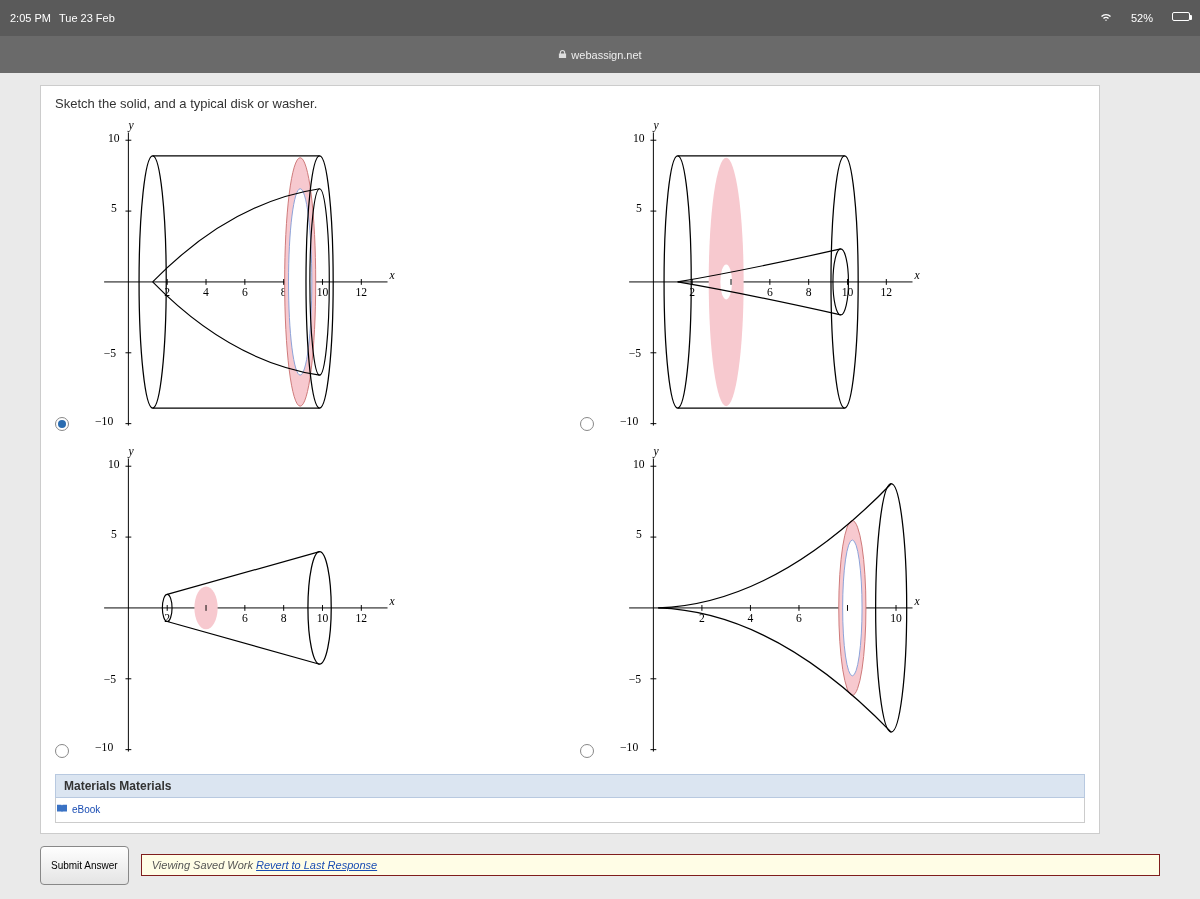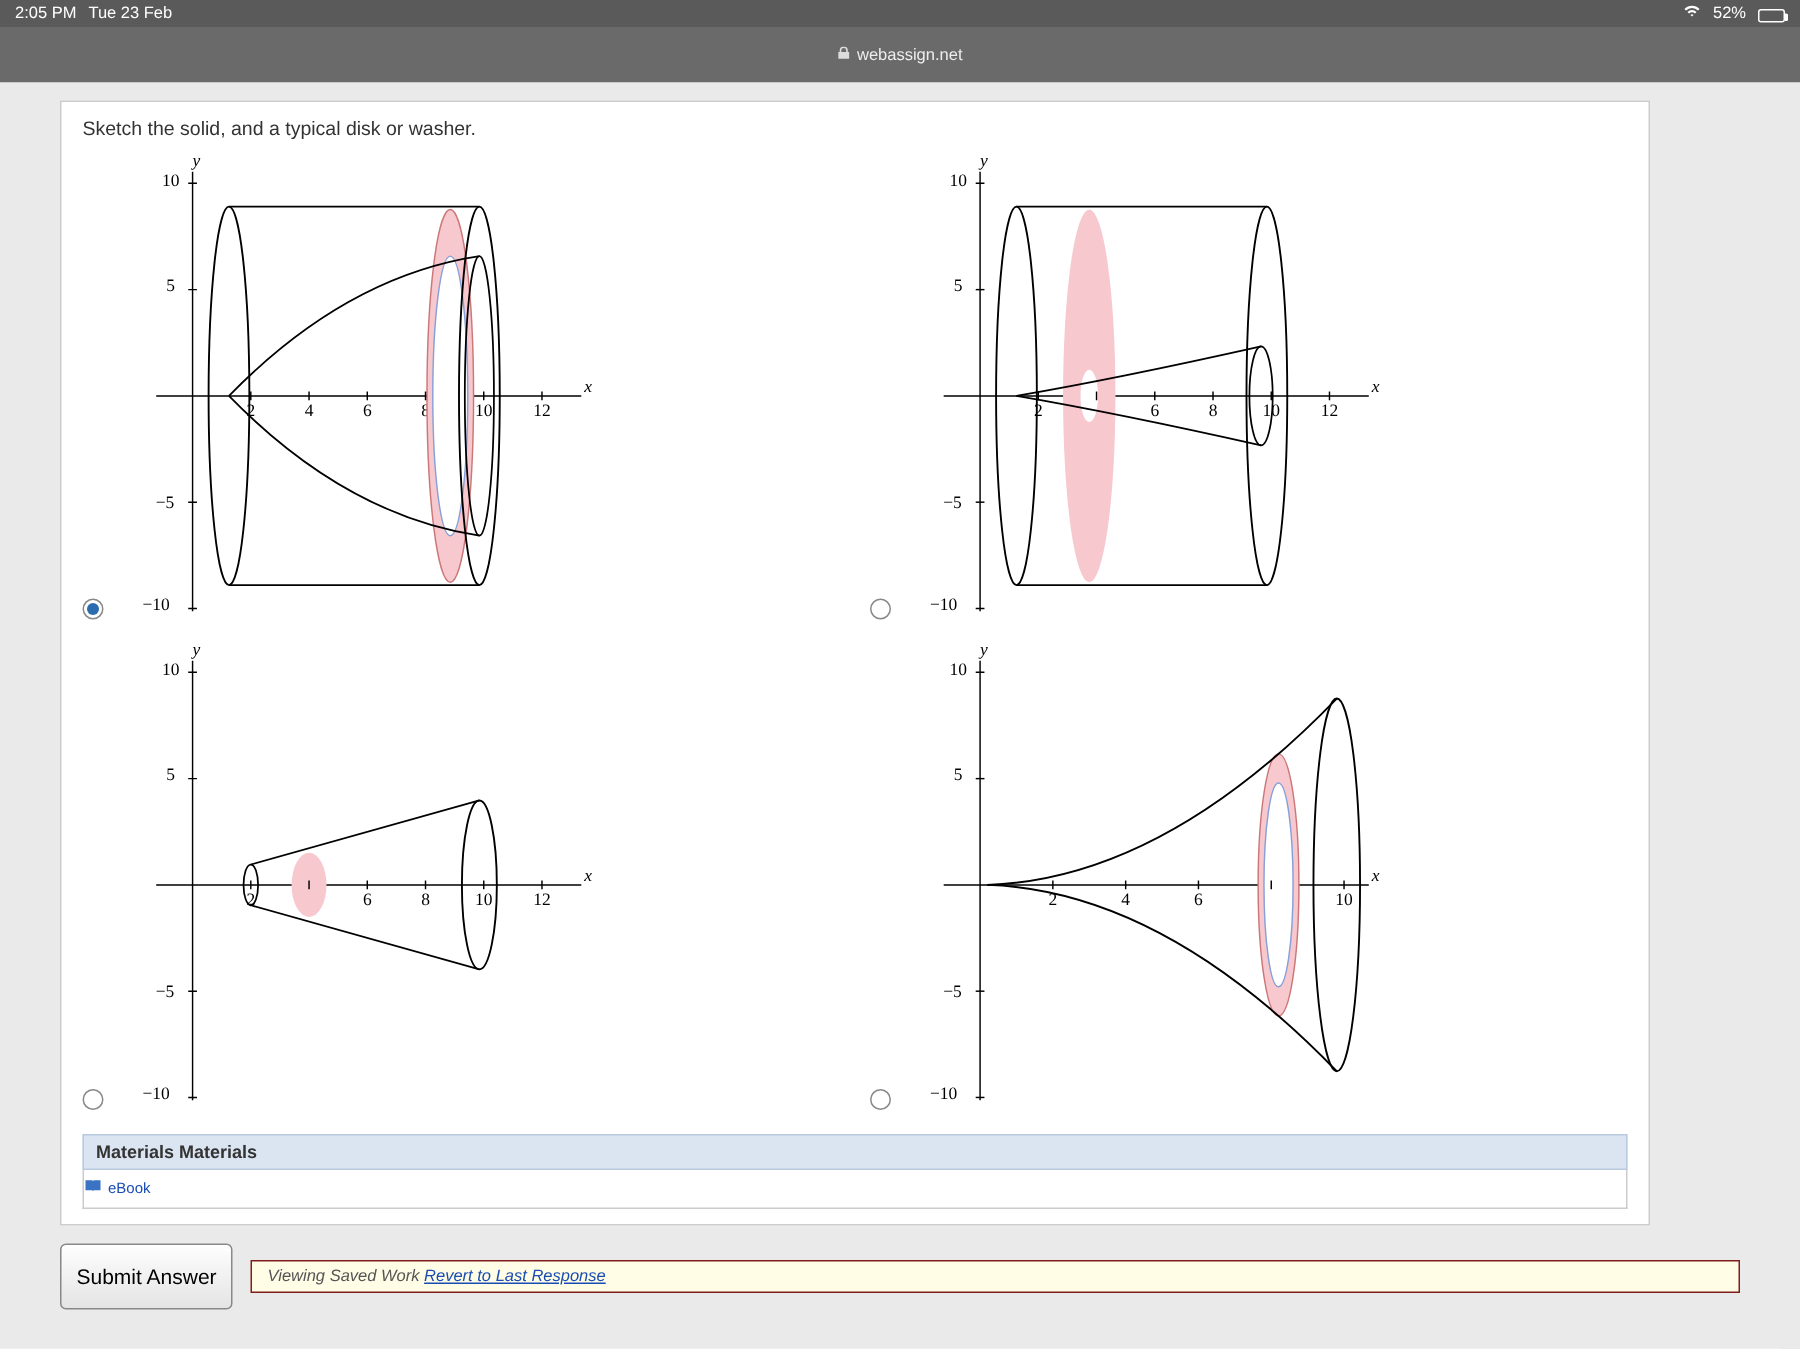--- a/index.html
+++ b/index.html
@@ -1,35 +1,35 @@
 <!DOCTYPE html>
 <html><head>
 <meta charset="utf-8">
 <style>
   * { box-sizing: border-box; margin: 0; padding: 0; }
   body { font-family: Arial, Helvetica, sans-serif; background: #f0f0f0; width: 1200px; height: 899px; overflow: hidden; }
-  .status-bar { background: #5a5a5a; color: #fff; height: 18px; font-size: 11px; display: flex; align-items: center; padding: 0 10px; justify-content: space-between; }
+  .status-bar { background: #5a5a5a; color: #fff; height: 36px; font-size: 11px; display: flex; align-items: center; padding: 0 10px; justify-content: space-between; }
   .status-left { display: flex; gap: 8px; }
-  .status-right { display: flex; gap: 8px; align-items: flex-end; }
+  .status-right { display: flex; gap: 19px; align-items: flex-start; }
   .browser-bar { background: #6a6a6a; color: #eee; height: 37px; font-size: 11px; display: flex; align-items: center; justify-content: center; gap: 4px; }
   .lock-icon { width: 9px; height: 9px; }
   .content-area { background: #eaeaea; padding: 12px 40px; height: 887px; position: relative; }
   .card { background: #fff; border: 1px solid #ccc; padding: 10px 14px; width: 1060px; }
   .prompt { font-size: 13px; color: #333; margin-bottom: 4px; }
   .grid { display: grid; grid-template-columns: 1fr 1fr; gap: 0 20px; }
   .option { display: flex; align-items: flex-end; gap: 6px; padding-bottom: 6px; }
   .radio { width: 14px; height: 14px; border: 1px solid #888; border-radius: 50%; display: flex; align-items: center; justify-content: center; flex-shrink: 0; margin-bottom: 4px; }
   .radio.selected::after { content: ""; width: 8px; height: 8px; background: #2b6cb0; border-radius: 50%; }
   .graph { width: 330px; height: auto; }
   .materials-header { background: #dbe5f1; border: 1px solid #b8c9e0; padding: 4px 8px; font-size: 12px; font-weight: bold; color: #333; margin-top: 6px; }
   .materials-body { border: 1px solid #ccc; border-top: none; padding: 6px 0; font-size: 10px; }
   .ebook-link { color: #1a4db3; display: inline-flex; align-items: center; gap: 4px; text-decoration: none; }
   .book-icon { width: 12px; height: 10px; }
   .footer-row { display: flex; align-items: center; gap: 12px; margin-top: 12px; }
-  .submit-btn { background: linear-gradient(#fefefe,#e4e4e4); border: 1px solid #888; border-radius: 4px; padding: 13px 10px; font-size: 14px; cursor: pointer; }
+  .submit-btn { background: linear-gradient(#fefefe,#e4e4e4); border: 1px solid #888; border-radius: 4px; padding: 13px 10px; font-size: 10px; cursor: pointer; }
   .saved-bar { background: #fffde6; border: 1px solid #7f1d1d; flex: 1; padding: 4px 10px; font-size: 11px; font-style: italic; color: #555; }
   .saved-bar a { color: #1a4db3; text-decoration: underline; font-style: italic; }
   .home-indicator { position: absolute; bottom: 6px; left: 50%; transform: translateX(-50%); width: 200px; height: 4px; background: #333; border-radius: 2px; }
   .battery-shell { width: 18px; height: 9px; border: 1px solid #fff; border-radius: 2px; position: relative; display: inline-block; }
   .battery-shell::after { content:""; position:absolute; right:-3px; top:2px; width:2px; height:5px; background:#fff; border-radius:0 1px 1px 0;}
   .battery-fill { background:#fff; height:100%; width:52%; }
 </style>
 </head>
 <body>
 

